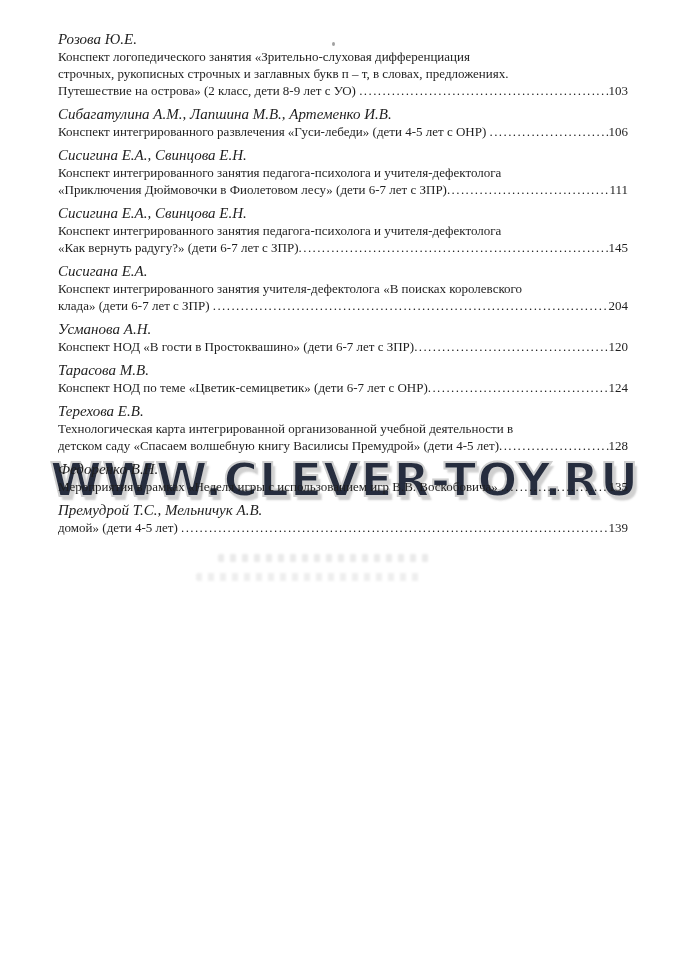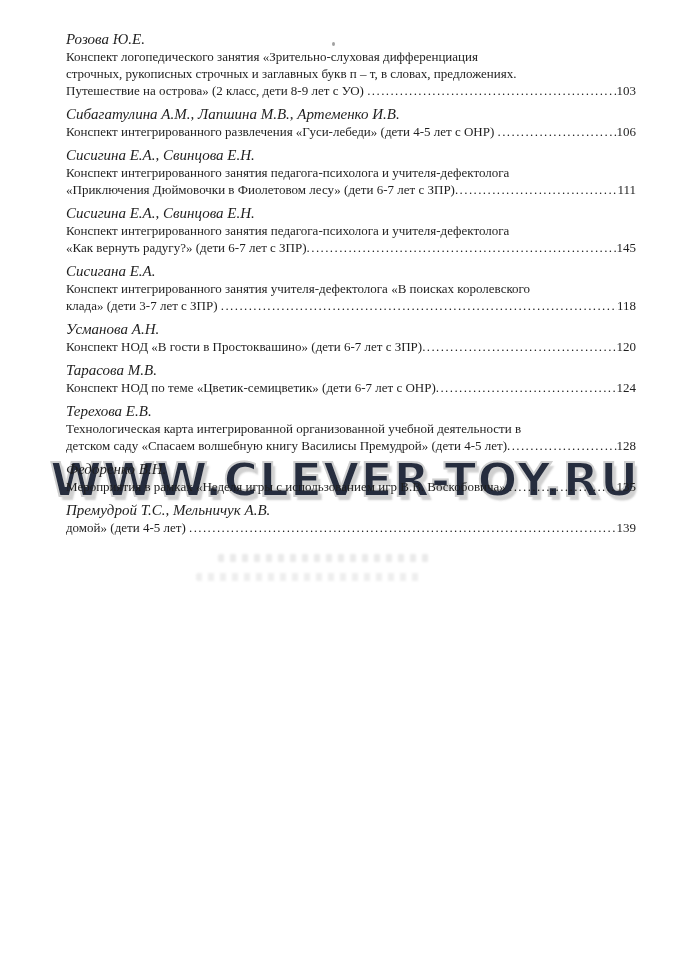--- a/index.html
+++ b/index.html
@@ -14,21 +14,21 @@
     overflow: hidden;
   }
   .scan-page {
     position: absolute; inset: 0;
     background: #ffffff;
     overflow: hidden;
   }
   
   .toc {
     position: absolute;
-    left: 66px; top: 31px;
+    left: 58px; top: 31px;
     width: 570px;
     z-index: 2;
   }
   .entry { margin-bottom: 7px; }
   .authors {
     font-style: italic;
     font-size: 15px;
     line-height: 17px;
     white-space: pre;
   }
@@ -132,23 +132,23 @@
         <div class="line last">
           <span class="t">«Как вернуть радугу?» (дети 6-7 лет с ЗПР)</span>
           <span class="dots">............................................................................................................................................................................................................................</span>
           <span class="pg">145</span>
         </div>
       </div>
       <div class="entry">
         <div class="authors">Сисигана Е.А.</div>
         <div class="line"><span class="t">Конспект интегрированного занятия учителя-дефектолога «В поисках королевского</span></div>
         <div class="line last">
-          <span class="t">клада» (дети 3-7 лет с ЗПР) </span>
+          <span class="t">клада» (дети 6-7 лет с ЗПР) </span>
           <span class="dots">............................................................................................................................................................................................................................</span>
-          <span class="pg">118</span>
+          <span class="pg">204</span>
         </div>
       </div>
       <div class="entry">
         <div class="authors">Усманова А.Н.</div>
         <div class="line last">
           <span class="t">Конспект НОД «В гости в Простоквашино» (дети 6-7 лет с ЗПР)</span>
           <span class="dots">............................................................................................................................................................................................................................</span>
           <span class="pg">120</span>
         </div>
       </div>

